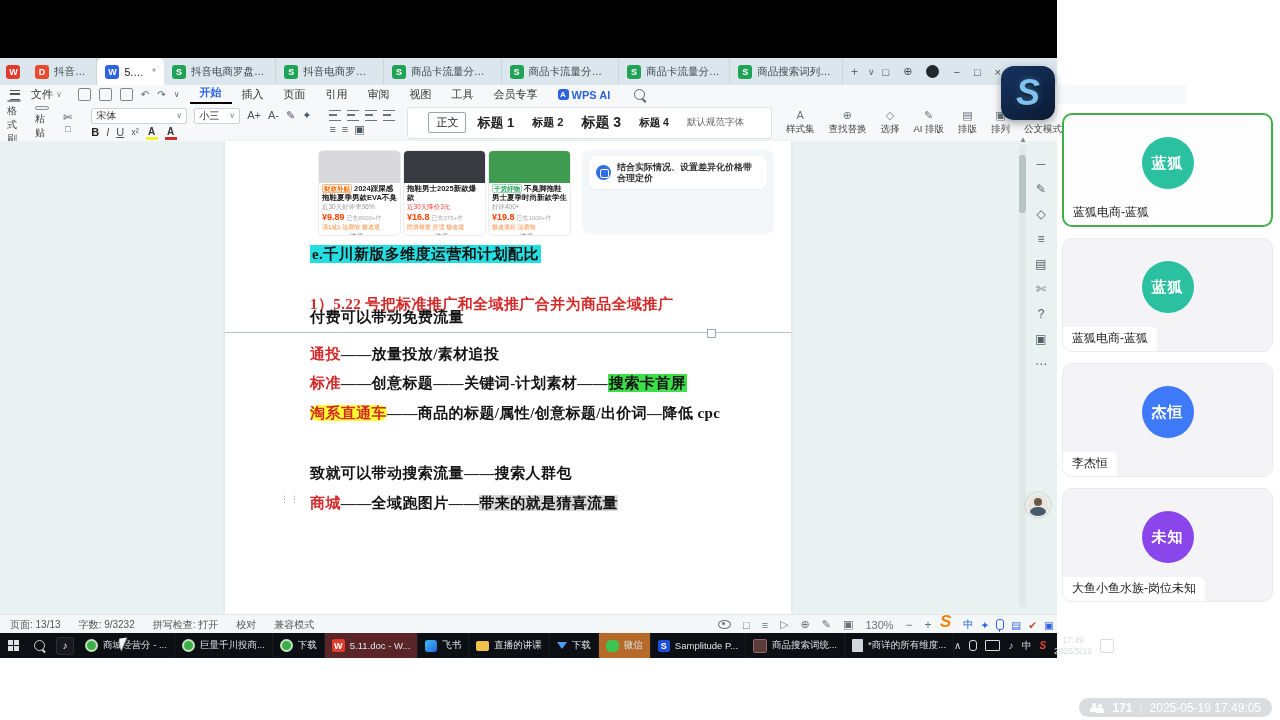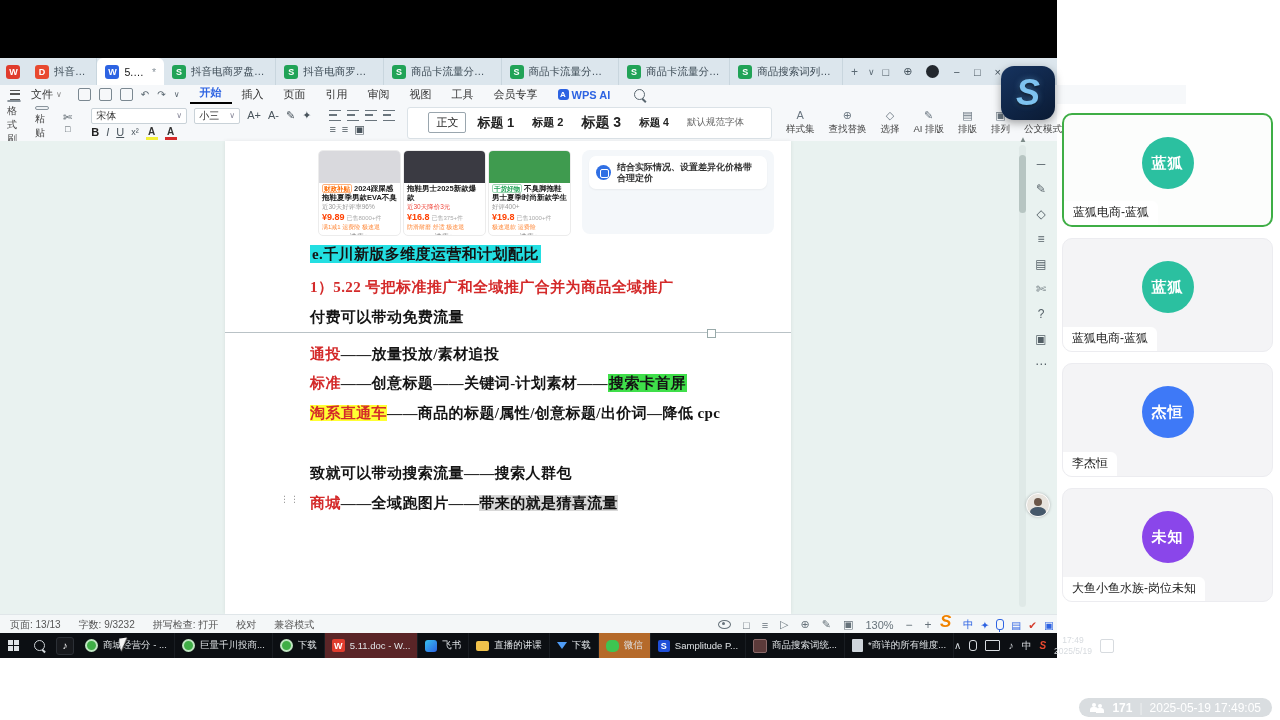--- a/index.html
+++ b/index.html
@@ -74,21 +74,21 @@
   .card-link{text-align:center;color:#888;font-size:7px;}
   .ins-panel{position:absolute;left:357px;top:9px;width:192px;height:84px;background:#f4f7fa;border-radius:8px;padding:6px 7px;box-sizing:border-box;display:flex;flex-direction:column;gap:7px;}
   .ins-card{background:#fff;border-radius:7px;height:33px;display:flex;align-items:center;gap:6px;padding:0 7px;box-shadow:0 1px 2px rgba(0,0,0,.05);}
   .ins-ico{width:15px;height:15px;border-radius:50%;background:#2f6fe4;flex:0 0 auto;position:relative;}
   .ins-ico:before{content:"";position:absolute;left:4px;top:4px;width:7px;height:7px;border:1.5px solid #fff;border-radius:2px;}
   .ins-text{font-size:9px;font-weight:700;color:#333;line-height:1.2;}
   .docline{position:absolute;left:85px;white-space:nowrap;font-family:"Liberation Serif","DejaVu Serif",serif;font-size:15px;font-weight:600;color:#141414;letter-spacing:.4px;}
   .seg-red{color:#d42a2a;} .seg-b{font-weight:800;}
   .hl-cyan{background:#23dfe2;padding:1px 2px;}
   .hl-green{background:#3fdf4a;padding:1px 1px;}
-  .hl-yellow{background:#ffff33;}
+  .hl-yellow{background:#ffff33;border-radius:8px;}
   .hl-gray{background:#d8d8d8;}
   .seg-u{}
   .doc-rule{position:absolute;left:0;top:191px;width:566px;border-top:1px solid #b9c2c6;}
   .rule-handle{position:absolute;left:482px;top:-4px;width:7px;height:7px;background:#fff;border:1px solid #9aa;}
   .drag-handle{position:absolute;left:55px;top:356px;color:#9a9a9a;font-size:9px;letter-spacing:1px;line-height:5px;}
   .doc-scroll{position:absolute;left:1019px;top:4px;width:7px;height:462px;background:#dfe9e7;border-radius:4px;}
   .doc-thumb{position:absolute;left:0;top:10px;width:7px;height:58px;background:#b7c5c2;border-radius:4px;}
   .scroll-up{position:absolute;left:1019px;top:-6px;color:#7c8a88;font-size:8px;}
   .vtools{position:absolute;left:1035px;top:16px;display:flex;flex-direction:column;gap:11px;align-items:center;color:#535f66;font-size:12px;}
   .presenter-cam{position:absolute;left:1026px;top:352px;width:22px;height:22px;border-radius:50%;background:#e8e4de;border:1px solid #fff;box-shadow:0 0 3px rgba(0,0,0,.25);overflow:hidden;}
@@ -373,21 +373,21 @@
       <div class="ins-panel">
         <div class="ins-card">
           <span class="ins-ico"></span>
           <span class="ins-text">结合实际情况、设置差异化价格带合理定价</span>
         </div>
       </div>
 
       <div class="docline" style="top:104px;">
         <span class="hl-cyan seg-b">e.千川新版多维度运营和计划配比</span>
       </div>
-      <div class="docline" style="top:137px;">
+      <div class="docline" style="top:154px;">
         <span class="seg-red seg-b">1）5.22 号把标准推广和全域推广合并为商品全域推广</span>
       </div>
       <div class="docline" style="top:167px;">
         <span>付费可以带动免费流量</span>
       </div>
 
       <div class="doc-rule">
           <span class="rule-handle"></span>
         </div>
 

